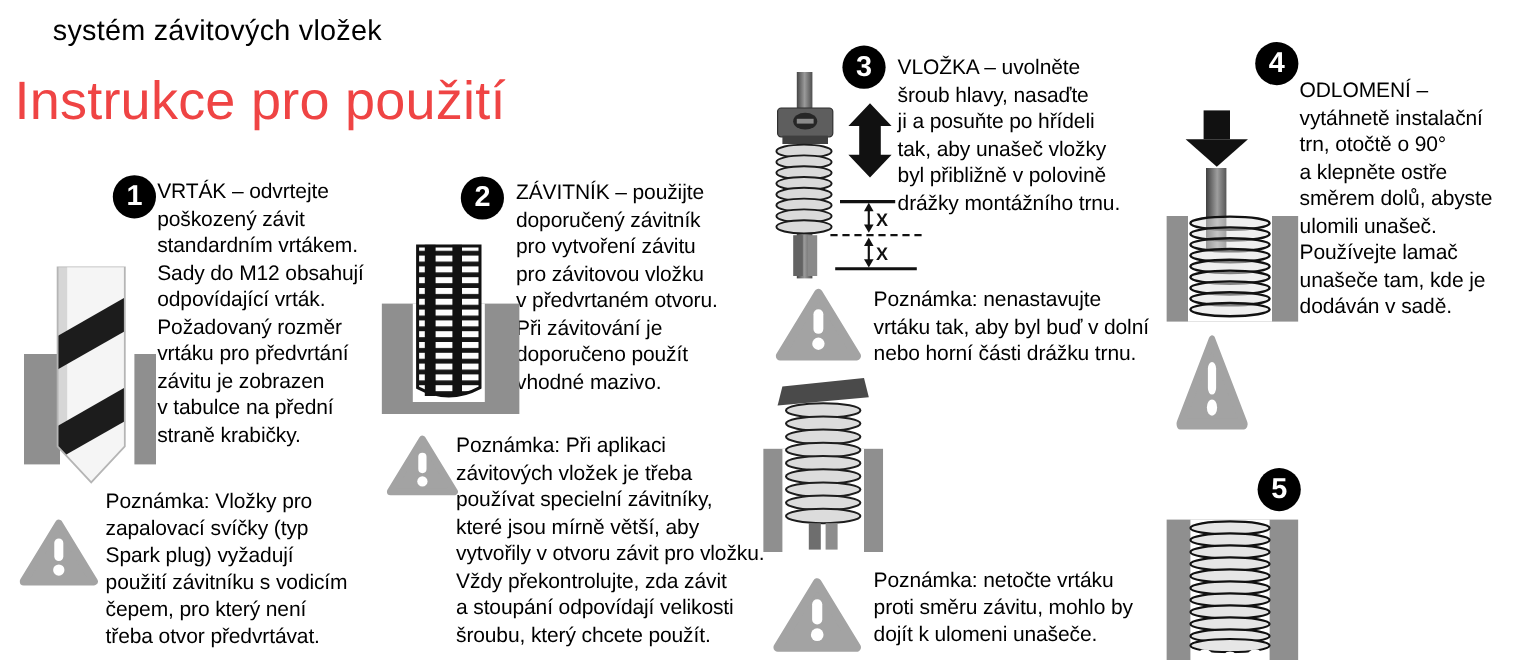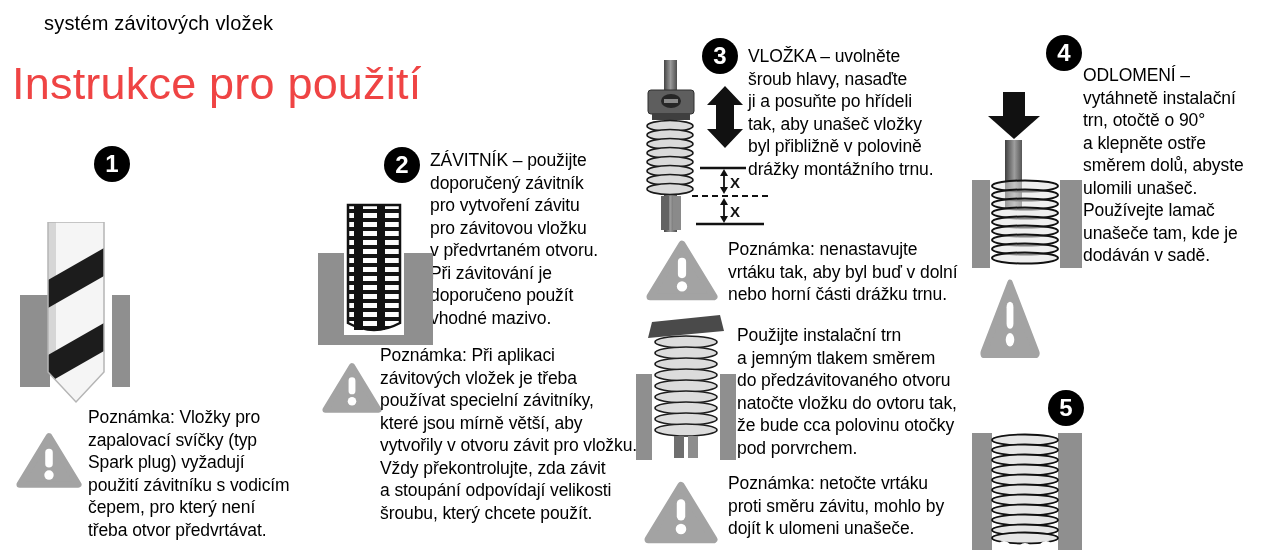--- a/index.html
+++ b/index.html
@@ -1,34 +1,44 @@
 <!DOCTYPE html>
 <html><head>
 <meta charset="utf-8">
 <style>
   html,body{margin:0;padding:0;background:#fff;}
   .page{position:relative;width:1269px;height:557px;background:#fff;overflow:hidden;
         font-family:"Liberation Sans",sans-serif;color:#000;}
-  .subtitle{position:absolute;left:44px;top:12px;font-size:20px;letter-spacing:0.2px;}
+  .subtitle{position:absolute;left:44px;top:12px;font-size:24px;letter-spacing:0.2px;}
   .title{position:absolute;left:12px;top:58px;font-size:45px;color:#ef4444;letter-spacing:0.2px;}
   .badge{position:absolute;width:36px;height:36px;border-radius:50%;background:#000;color:#fff;
          font-weight:bold;font-size:24px;display:flex;align-items:center;justify-content:center;}
   .txt{position:absolute;font-size:17.5px;line-height:22.5px;white-space:pre;letter-spacing:-0.1px;}
   .txt b{font-weight:normal;}
   .ill{position:absolute;}
 </style>
 </head>
 <body>
 
 <div class="page">
 
   <div class="subtitle">systém závitových vložek</div>
   <div class="title">Instrukce pro použití</div>
 
   <div class="badge" style="left:94px;top:146px">1</div>
+  <div class="txt" style="left:131px;top:148px"><b>VRTÁK</b> <span>– odvrtejte
+poškozený závit
+standardním vrtákem.
+Sady do M12 obsahují
+odpovídající vrták.
+Požadovaný rozměr
+vrtáku pro předvrtání
+závitu je zobrazen
+v tabulce na přední
+straně krabičky.</span></div>
 
   <svg class="ill" style="left:8px;top:222px" width="122" height="240" viewBox="0 0 122 240">
     <rect x="12" y="73" width="30" height="92" fill="#8f8f8f"></rect>
     <rect x="104" y="73" width="18" height="92" fill="#8f8f8f"></rect>
     <defs>
         <clipPath id="drillclip">
           <path d="M40,0 H96 V150 L68,180 L40,150 Z"></path>
         </clipPath>
       </defs>
     <g clip-path="url(#drillclip)">
@@ -75,21 +85,21 @@
     <path d="M30,10 H82 V128 Q56,142 30,128 Z" fill="url(#thr)" stroke="#111" stroke-width="2.5"></path>
     <rect x="36" y="9" width="9" height="126" fill="#111"></rect>
     <rect x="59" y="9" width="8" height="126" fill="#111"></rect>
   </svg>
 
   <svg class="ill" style="left:322px;top:360px" width="60" height="55" viewBox="0 0 70 62">
     <path d="M35,6 L66,57 L4,57 Z" fill="#a3a3a3" stroke="#a3a3a3" stroke-width="7" stroke-linejoin="round"></path>
     <rect x="31" y="19" width="8" height="20" rx="4" fill="#fff"></rect>
     <circle cx="35" cy="47" r="5" fill="#fff"></circle>
   </svg>
-  <div class="txt" style="left:380px;top:344px"><b>Poznámka:</b> <span>Při aplikaci
+  <div class="txt" style="left:380px;top:360px"><b>Poznámka:</b> <span>Při aplikaci
 závitových vložek je třeba
 používat specielní závitníky,
 které jsou mírně větší, aby
 vytvořily v otvoru závit pro vložku.
 Vždy překontrolujte, zda závit
 a stoupání odpovídají velikosti
 šroubu, který chcete použít.</span></div>
 
   <div class="badge" style="left:702px;top:38px">3</div>
   <div class="txt" style="left:748px;top:45px"><b>VLOŽKA</b> <span>– uvolněte
@@ -160,26 +170,20 @@
       <ellipse cx="50" cy="63" rx="31" ry="6" fill="#dcdcdc" stroke="#1d1d1d" stroke-width="1.7"></ellipse>
       <ellipse cx="50" cy="74" rx="31" ry="6" fill="#dcdcdc" stroke="#1d1d1d" stroke-width="1.7"></ellipse>
       <ellipse cx="50" cy="85" rx="31" ry="6" fill="#dcdcdc" stroke="#1d1d1d" stroke-width="1.7"></ellipse>
       <ellipse cx="50" cy="96" rx="31" ry="6" fill="#dcdcdc" stroke="#1d1d1d" stroke-width="1.7"></ellipse>
       <ellipse cx="50" cy="107" rx="31" ry="6" fill="#dcdcdc" stroke="#1d1d1d" stroke-width="1.7"></ellipse>
       <ellipse cx="50" cy="118" rx="31" ry="6" fill="#dcdcdc" stroke="#1d1d1d" stroke-width="1.7"></ellipse>
     </g>
     <rect x="38" y="124" width="10" height="22" fill="#6e6e6e"></rect>
     <rect x="52" y="124" width="10" height="22" fill="#8d8d8d"></rect>
   </svg>
-  <div class="txt" style="left:737px;top:324px">Použijte instalační trn
-a jemným tlakem směrem
-do předzávitovaného otvoru
-natočte vložku do ovtoru tak,
-že bude cca polovinu otočky
-pod porvrchem.</div>
 
   <svg class="ill" style="left:644px;top:478px" width="74" height="68" viewBox="0 0 70 62">
     <path d="M35,6 L66,57 L4,57 Z" fill="#a3a3a3" stroke="#a3a3a3" stroke-width="7" stroke-linejoin="round"></path>
     <rect x="31" y="19" width="8" height="20" rx="4" fill="#fff"></rect>
     <circle cx="35" cy="47" r="5" fill="#fff"></circle>
   </svg>
   <div class="txt" style="left:728px;top:472px"><b>Poznámka:</b> <span>netočte vrtáku
 proti směru závitu, mohlo by
 dojít k ulomeni unašeče.</span></div>
 

